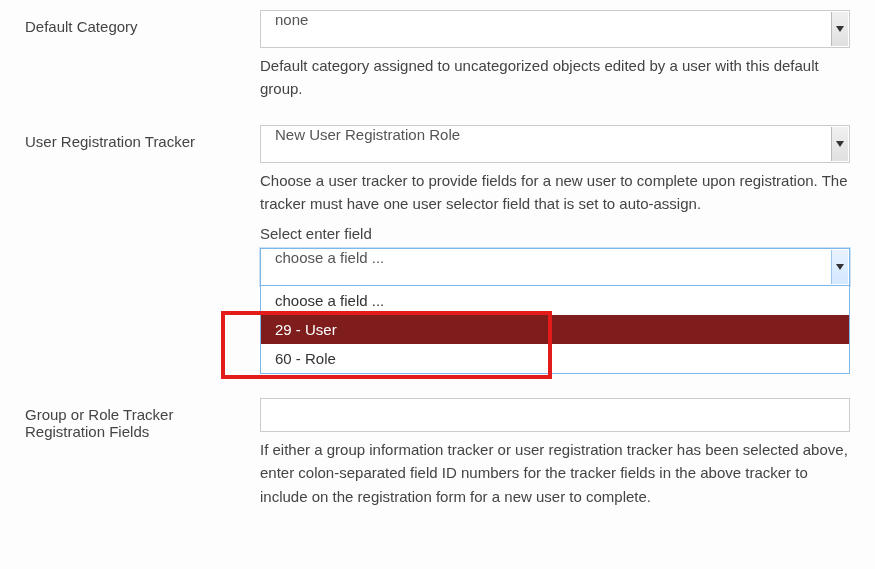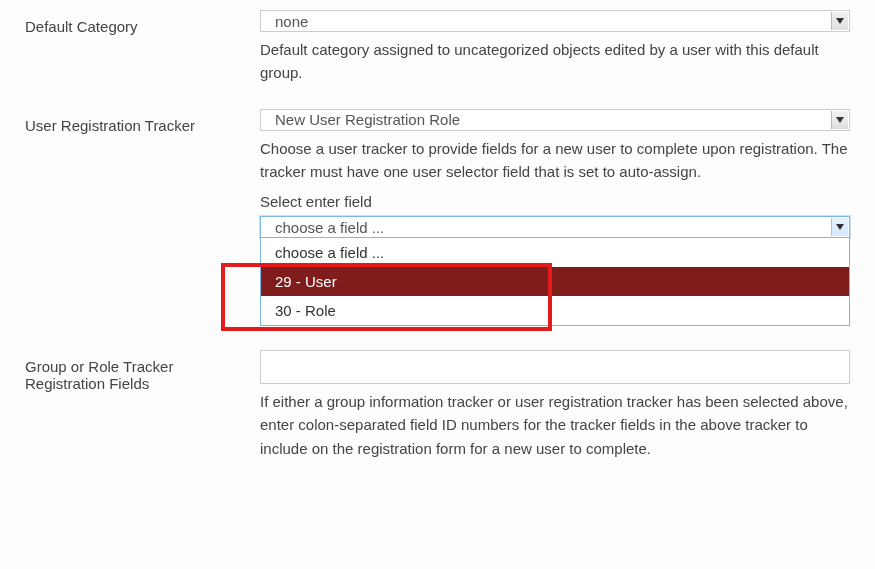--- a/index.html
+++ b/index.html
@@ -24,23 +24,23 @@
       color: #444;
     }
     .control-col {
       flex: 1;
     }
     .select-box {
       width: 100%;
       position: relative;
       border: 1px solid #ccc;
       background: #fff;
-      height: 22px;
+      height: 38px;
       display: flex;
-      align-items: center;
+      align-items: flex-start;
       padding: 0 14px;
       font-size: 15px;
       color: #555;
       cursor: pointer;
     }
     .select-box.focused {
       border: 1px solid #7db7e8;
       box-shadow: 0 0 0 1px rgba(125,183,232,0.4);
     }
     .select-arrow-box {
@@ -143,21 +143,21 @@
         <span>choose a field ...</span>
         <div class="select-arrow-box blue">
           <svg viewBox="0 0 8 6">
               <path d="M0 0 L8 0 L4 6 Z" fill="#333"></path>
             </svg>
         </div>
       </div>
       <div class="dropdown-list">
         <div class="dropdown-option">choose a field ...</div>
         <div class="dropdown-option highlighted" style="position:relative;">29 - User</div>
-        <div class="dropdown-option">30 - Role</div>
+        <div class="dropdown-option">60 - Role</div>
         <div class="red-highlight-box" style="top:25px;"></div>
       </div>
     </div>
   </div>
 </div>
 
 <div class="form-row">
   <div class="label-col">Group or Role Tracker Registration Fields</div>
   <div class="control-col">
     <input class="text-input" type="text" value="" style="">

